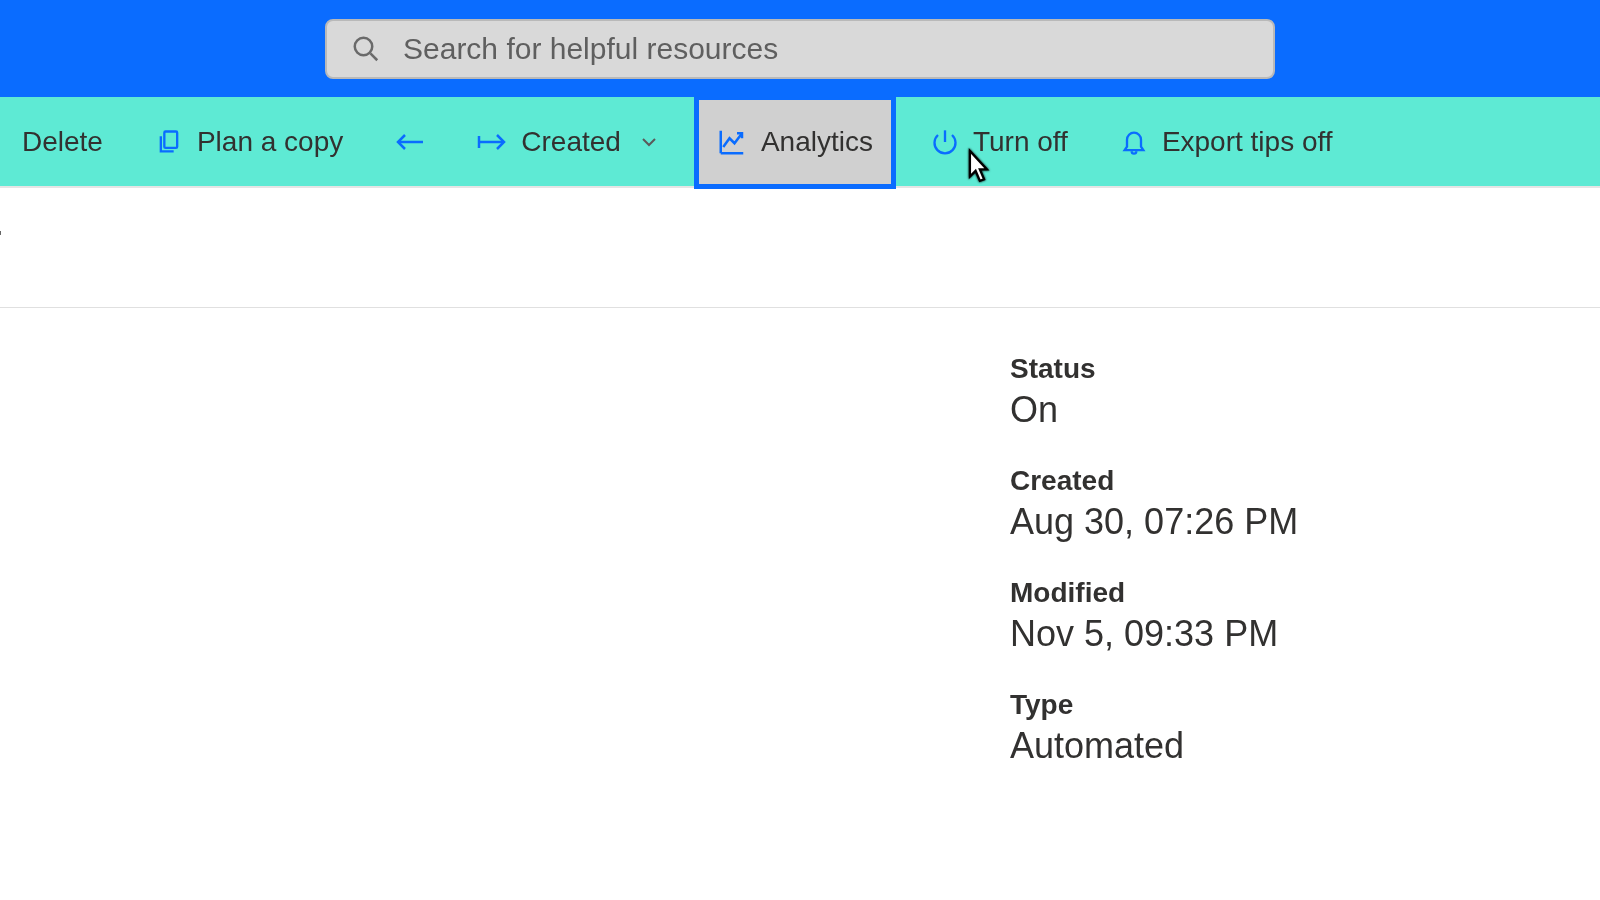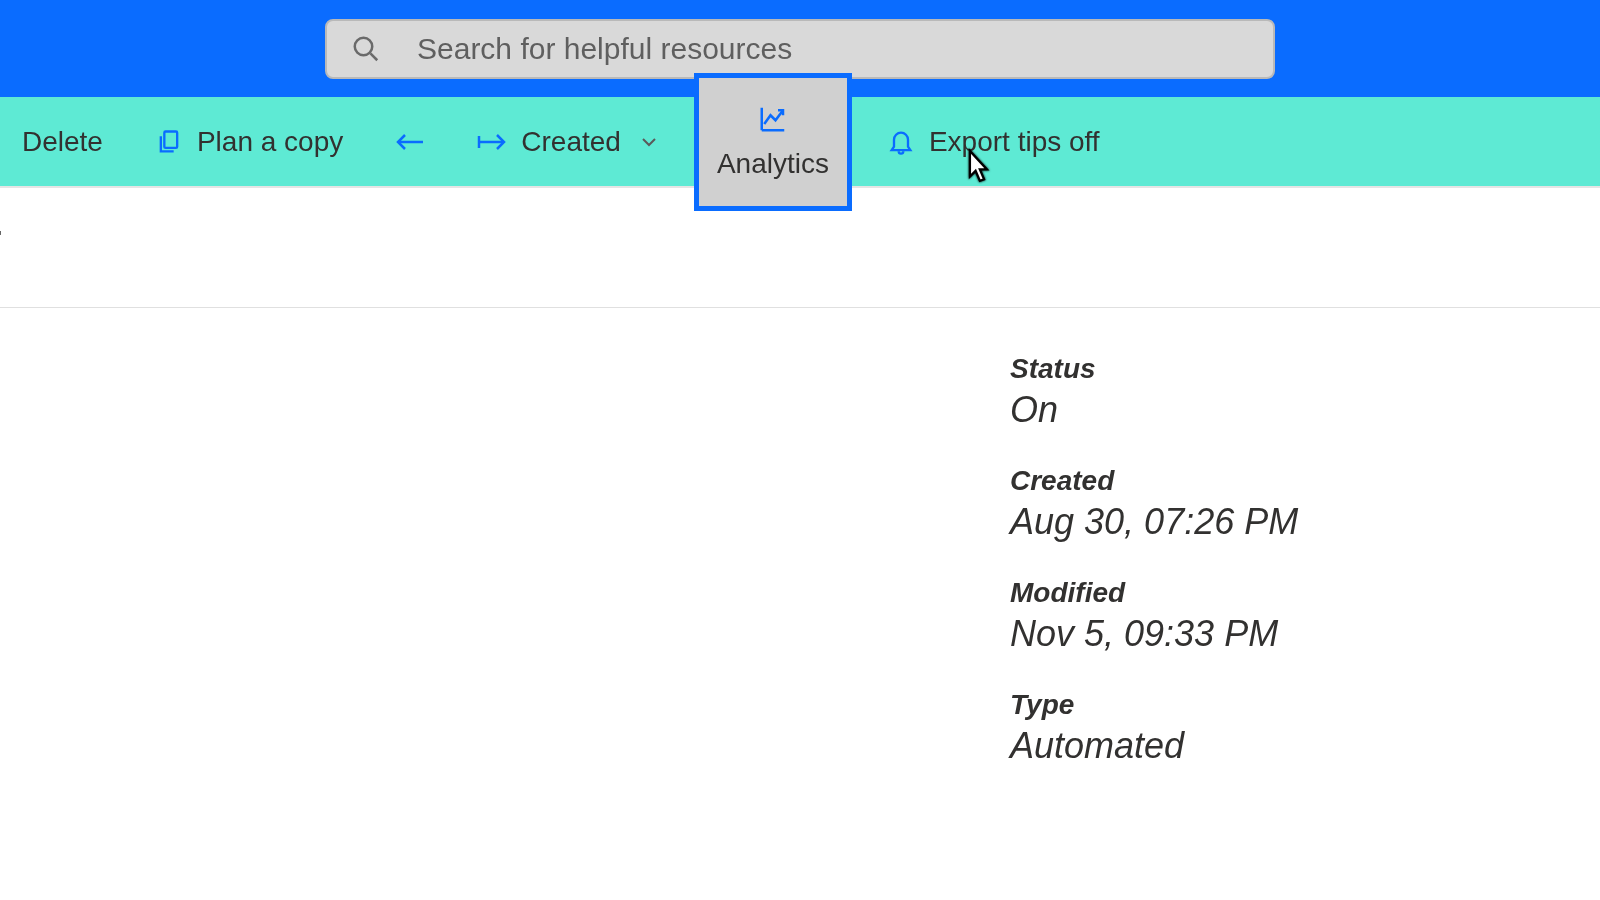--- a/index.html
+++ b/index.html
@@ -22,21 +22,21 @@
   }
   .search-wrap {
     width: 950px;
     height: 60px;
     background: #d9d9d9;
     border: 2px solid #b9b9b9;
     border-radius: 8px;
     display: flex;
     align-items: center;
     padding: 0 24px;
-    gap: 36px;
+    gap: 22px;
   }
   .search-wrap svg { flex-shrink: 0; }
   .search-input {
     flex: 1;
     border: none;
     background: transparent;
     font-size: 30px;
     color: #6a6a6a;
     outline: none;
   }
@@ -63,21 +63,20 @@
     cursor: pointer;
     white-space: nowrap;
     position: relative;
   }
   .cmd svg { flex-shrink: 0; }
   .cmd.highlight {
     background: #d0d0d0;
     outline: 5px solid #0a6cff;
     outline-offset: 0;
     padding: 26px 18px;
-    flex-direction: column;
   }
 
   
   .heading-row {
     height: 120px;
     border-bottom: 1px solid #e0e0e0;
     position: relative;
   }
   .heading-fragment {
     position: absolute;
@@ -91,21 +90,20 @@
   
   .content {
     display: flex;
     width: 100%;
   }
   .left-pane { width: 1010px; }
   .right-pane {
     padding-top: 45px;
     font-size: 28px;
     color: #323130;
-    font-style: italic;
   }
   .field { margin-bottom: 34px; }
   .field-label {
     font-weight: 600;
     font-size: 28px;
     margin-bottom: 4px;
     color: #323130;
   }
   .field-value {
     font-size: 36px;
@@ -172,20 +170,27 @@
   <div class="cmd highlight">
     <svg width="30" height="30" viewBox="0 0 24 24" fill="none" stroke="#0a6cff" stroke-width="2">
       <polyline points="3,21 3,3"></polyline>
       <polyline points="3,21 21,21"></polyline>
       <polyline points="5,16 10,9 14,13 20,5"></polyline>
       <polyline points="16,5 20,5 20,9"></polyline>
     </svg>
     <span>Analytics</span>
   </div>
 
+  <div class="cmd">
+    <svg width="28" height="28" viewBox="0 0 24 24" fill="none" stroke="#0a6cff" stroke-width="2">
+      <path d="M18 6a9 9 0 1 1-12 0"></path>
+      <line x1="12" y1="2" x2="12" y2="12"></line>
+    </svg>
+    <span>Turn off</span>
+  </div>
 
   <div class="cmd">
     <svg width="28" height="28" viewBox="0 0 24 24" fill="none" stroke="#0a6cff" stroke-width="2">
       <path d="M6 16V10a6 6 0 0 1 12 0v6l2 3H4l2-3z"></path>
       <path d="M10 20a2 2 0 0 0 4 0"></path>
     </svg>
     <span>Export tips off</span>
   </div>
 
 </div>

